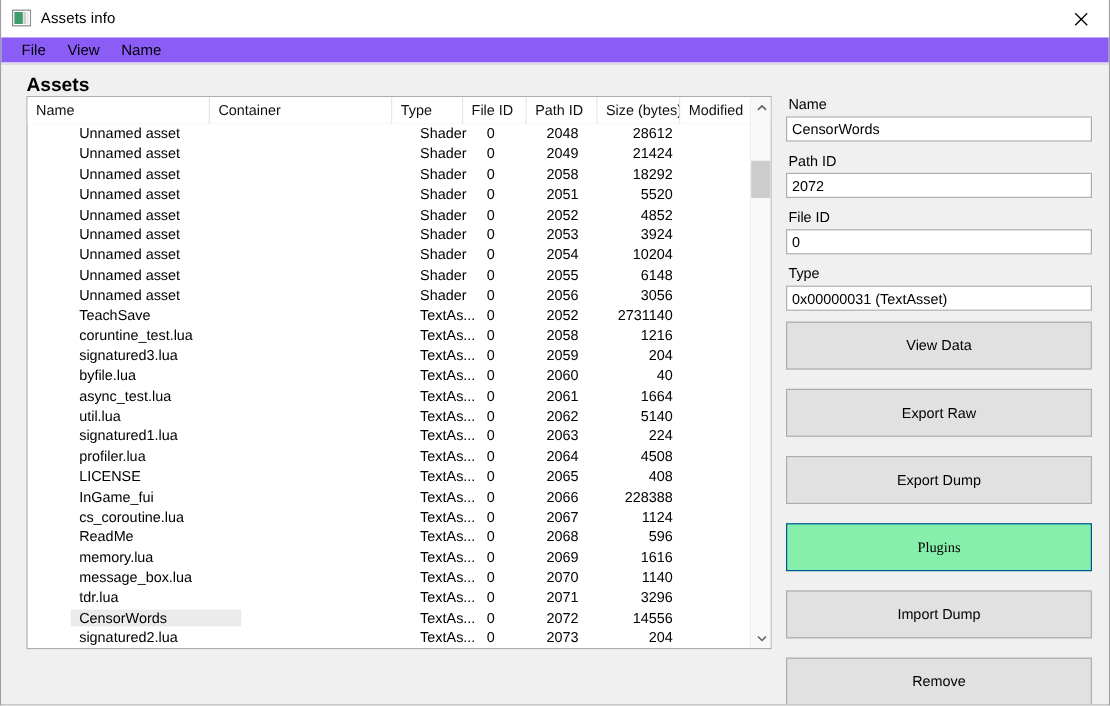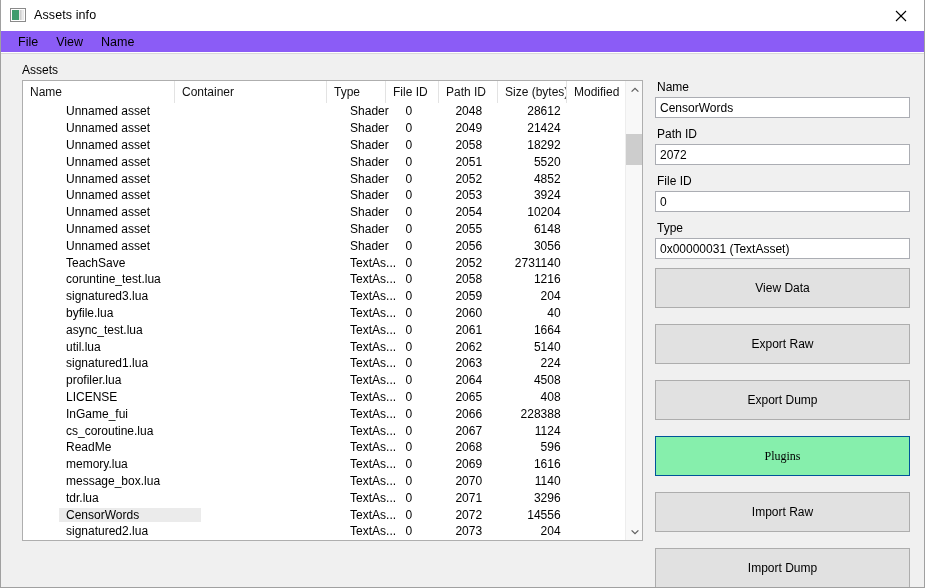--- a/index.html
+++ b/index.html
@@ -77,22 +77,23 @@
     position: relative;
     height: 534px;
     background: #f0f0f0;
     border-top: 1px solid #d8d8d8;
   }
 
   
   #assets-label {
     position: absolute;
     left: 21px; top: 9px;
-    font-size: 12px;
-    color: #000;
+    font-size: 16px;
+    color: #000;
+    font-weight: bold;
   }
 
   
   #listview {
     position: absolute;
     left: 21px; top: 26px;
     width: 621px; height: 461px;
     background: #ffffff;
     border: 1px solid #aeaeae;
     overflow: hidden;
@@ -542,20 +543,19 @@
       <div class="field-label">File ID</div>
       <input class="field-input" type="text" readonly="" value="0" style="">
 
       <div class="field-label">Type</div>
       <input class="field-input" type="text" readonly="" value="0x00000031 (TextAsset)" style="">
 
       <button class="side-btn">View Data</button>
       <button class="side-btn">Export Raw</button>
       <button class="side-btn">Export Dump</button>
       <button class="side-btn focused">Plugins</button>
-      <button class="side-btn">Import Raw</button>
       <button class="side-btn">Import Dump</button>
       <button class="side-btn">Remove</button>
 
     </div>
 
   </div>
 </div>
 
 </body></html>

